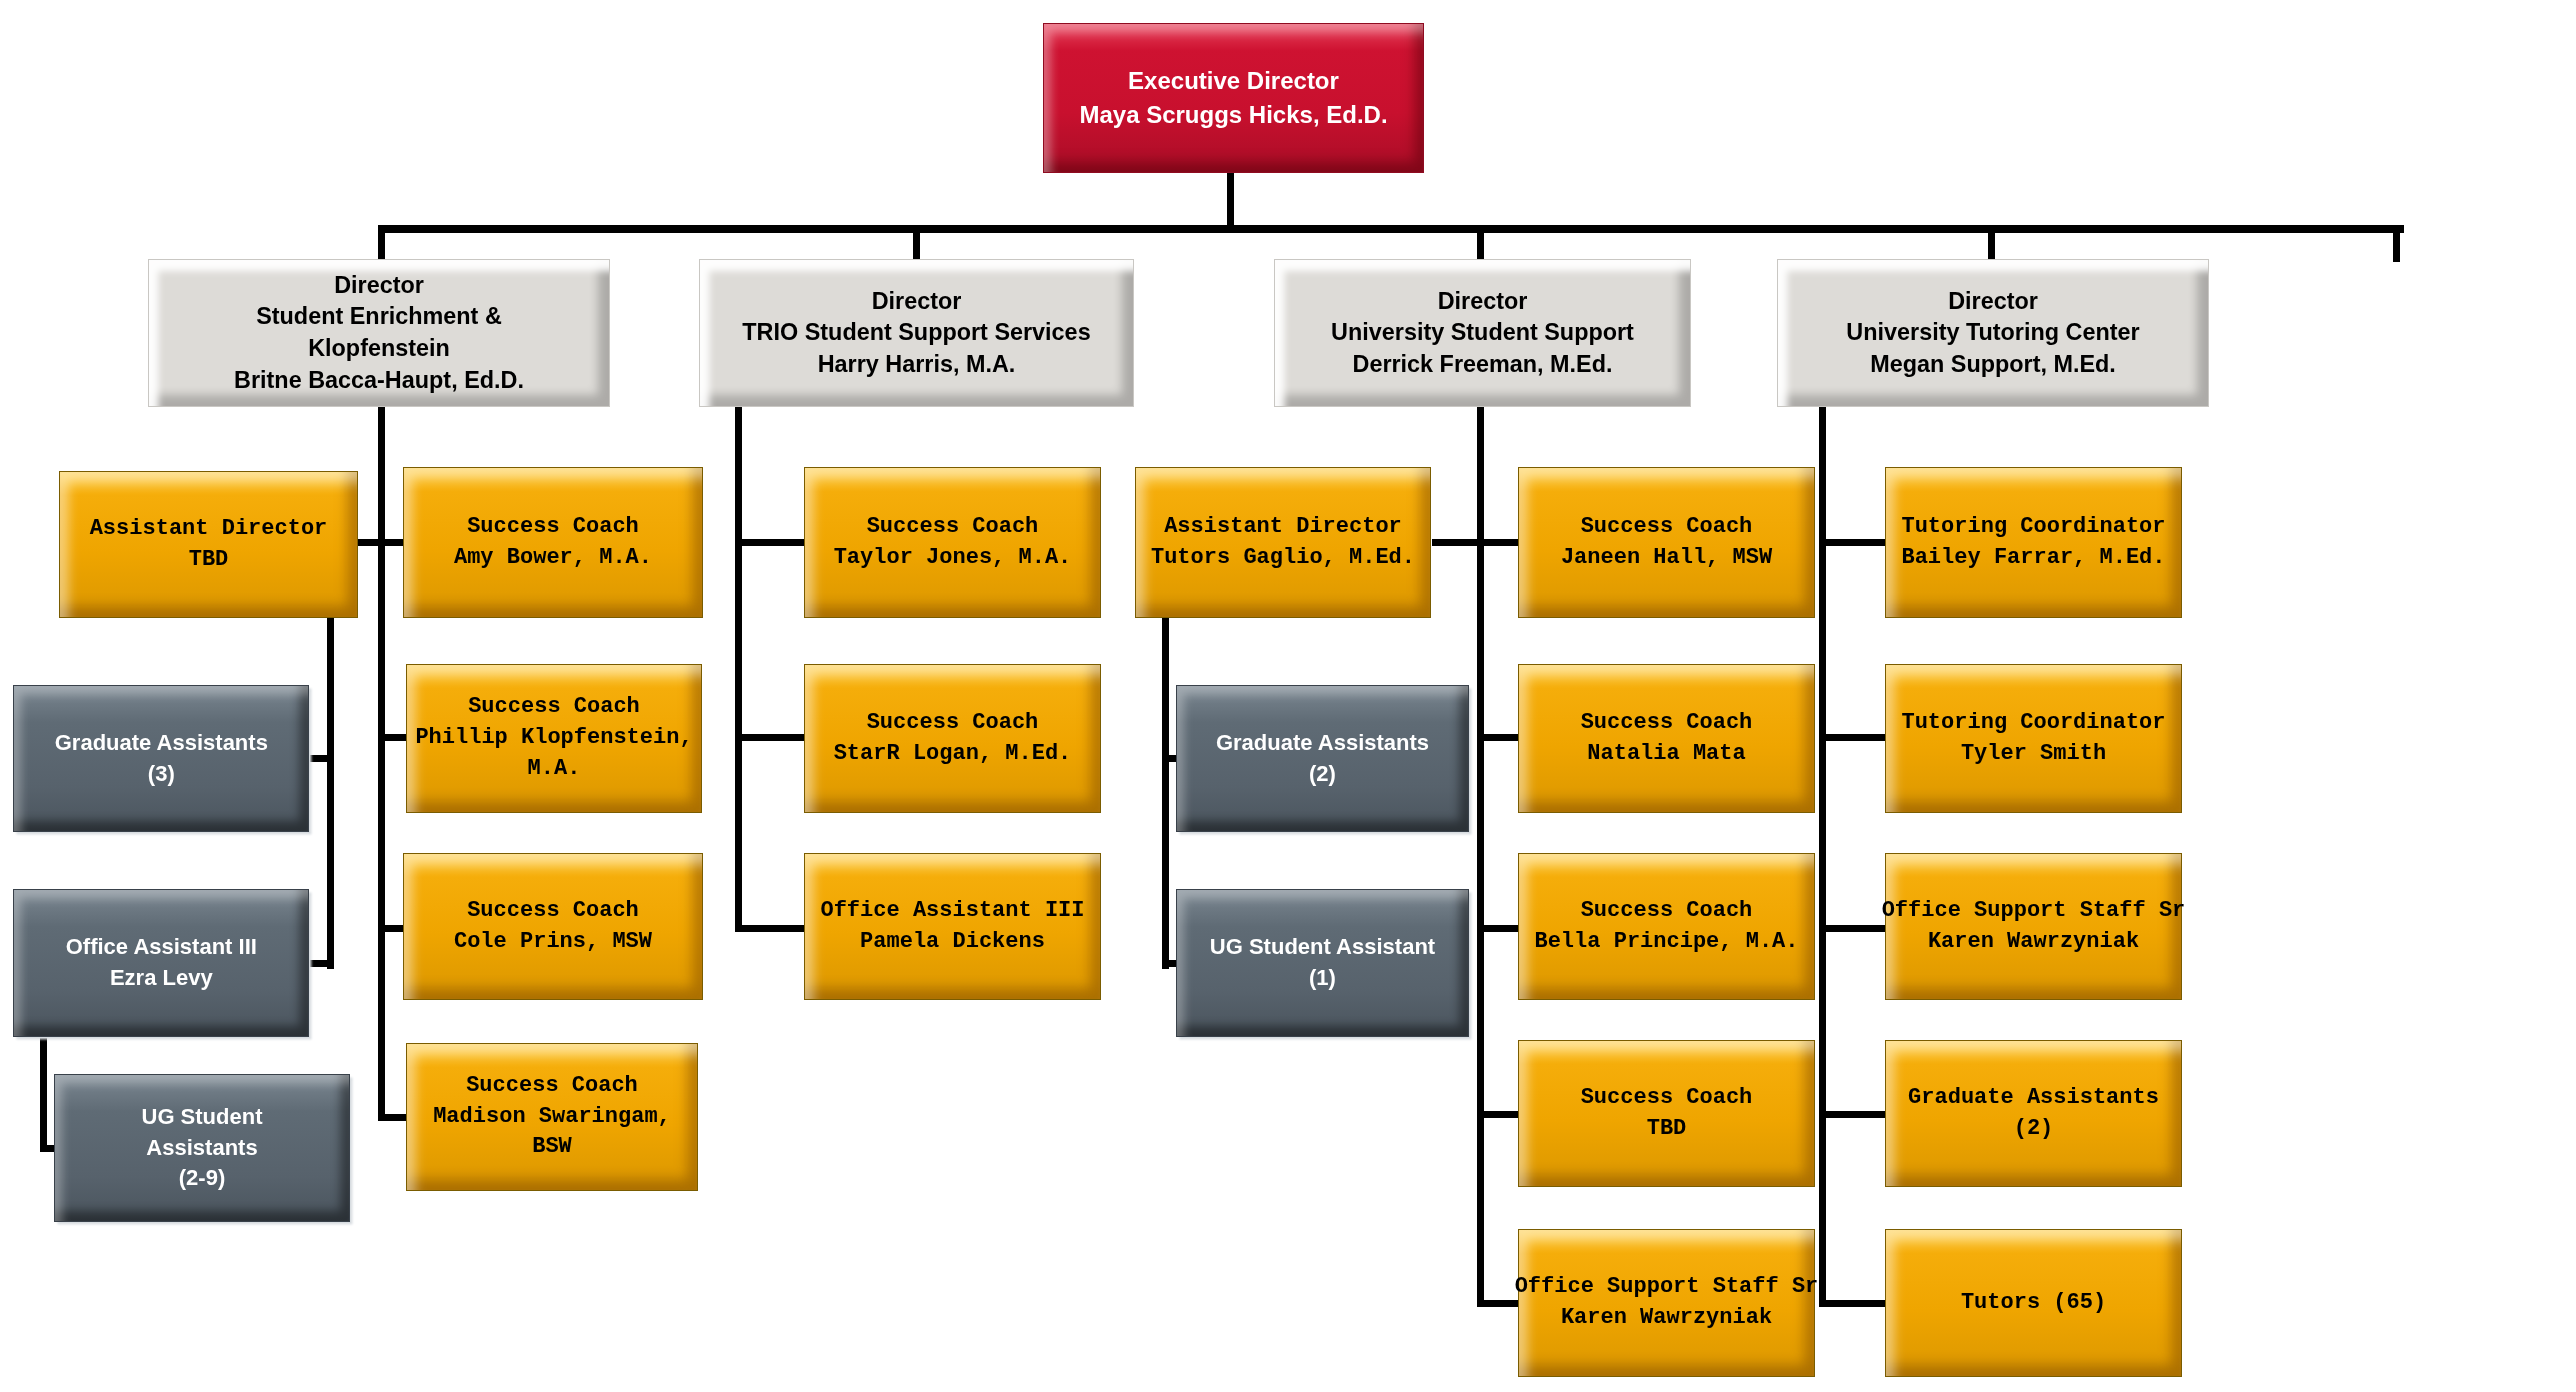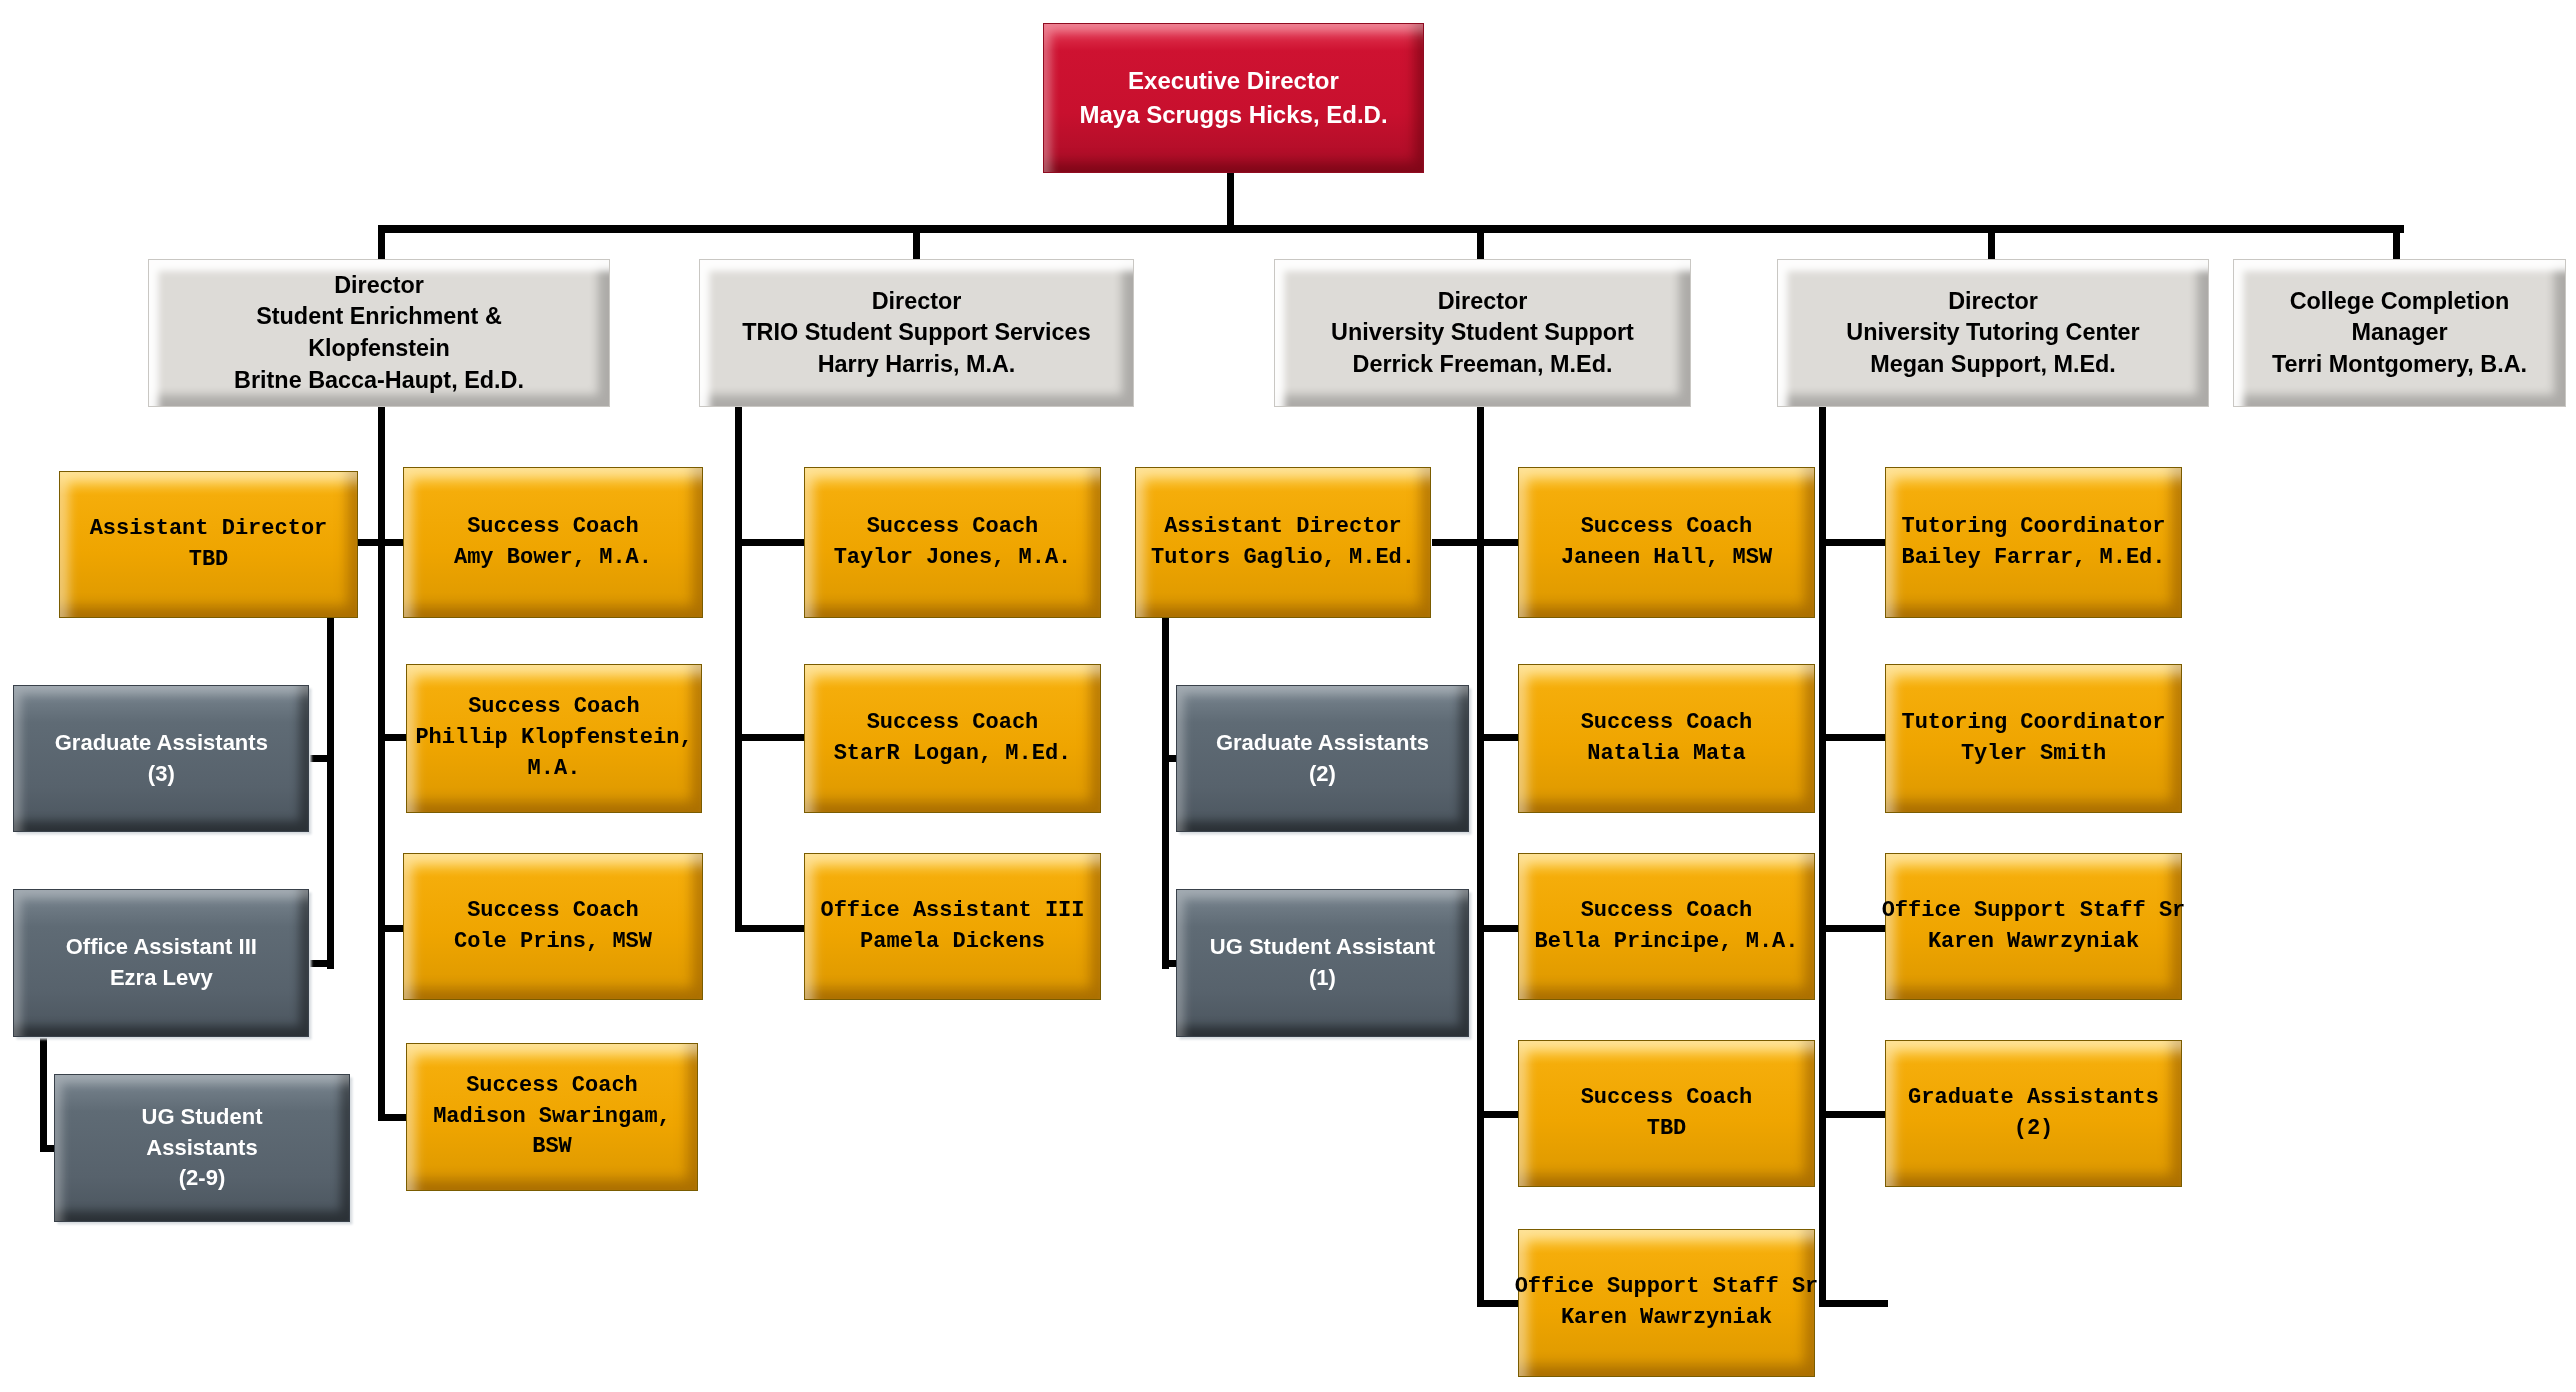--- a/index.html
+++ b/index.html
@@ -118,25 +118,20 @@
   <div class="box gray" style="left:1274px;top:259px;width:417px;height:148px">
     <span class="ln">Director</span>
     <span class="ln">University Student Support</span>
     <span class="ln">Derrick Freeman, M.Ed.</span>
   </div>
   <div class="box gray" style="left:1777px;top:259px;width:432px;height:148px">
     <span class="ln">Director</span>
     <span class="ln">University Tutoring Center</span>
     <span class="ln">Megan Support, M.Ed.</span>
   </div>
-  <div class="box gray" style="left:2233px;top:259px;width:333px;height:148px">
-    <span class="ln">College Completion</span>
-    <span class="ln">Manager</span>
-    <span class="ln">Terri Montgomery, B.A.</span>
-  </div>
 
   <div class="box gold" style="left:59px;top:471px;width:299px;height:147px">
     <span class="ln">Assistant Director</span>
     <span class="ln">TBD</span>
   </div>
   <div class="box slate" style="left:13.3px;top:685px;width:296px;height:147px">
     <span class="ln">Graduate Assistants</span>
     <span class="ln">(3)</span>
   </div>
   <div class="box slate" style="left:13.3px;top:889px;width:296px;height:148px">
@@ -224,15 +219,18 @@
     <span class="ln">Tyler Smith</span>
   </div>
   <div class="box gold" style="left:1885px;top:853px;width:297px;height:147px">
     <span class="ln">Office Support Staff Sr</span>
     <span class="ln">Karen Wawrzyniak</span>
   </div>
   <div class="box gold" style="left:1885px;top:1040px;width:297px;height:147px">
     <span class="ln">Graduate Assistants</span>
     <span class="ln">(2)</span>
   </div>
+  <div class="box gold" style="left:1885px;top:1229px;width:297px;height:148px">
+    <span class="ln">Tutors (65)</span>
+  </div>
 
 </div>
 
 
 </body></html>

